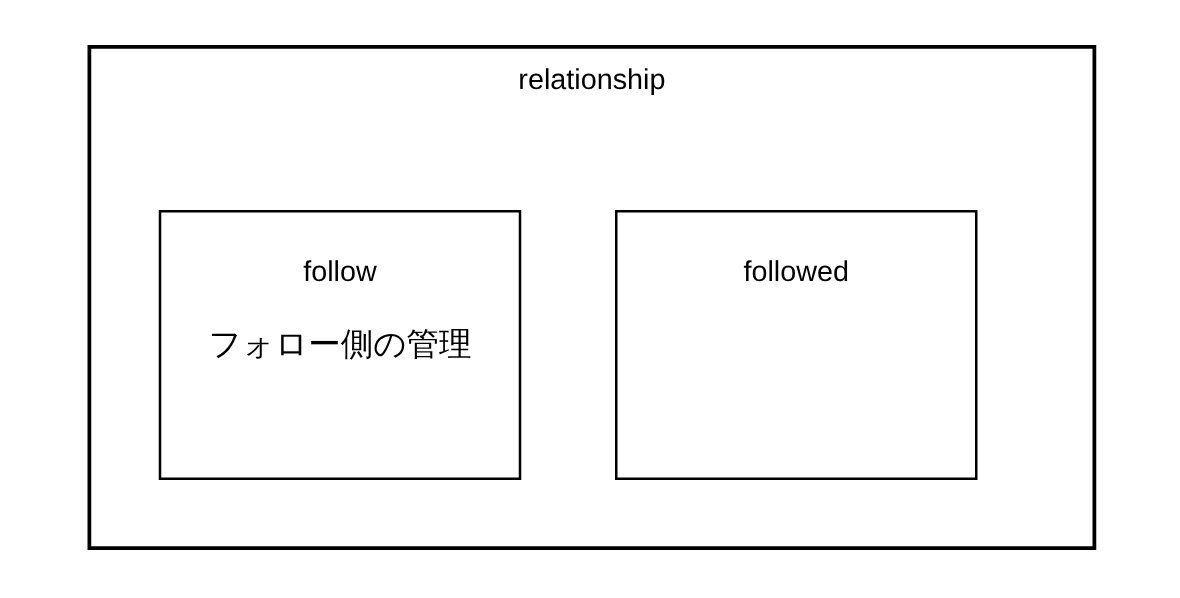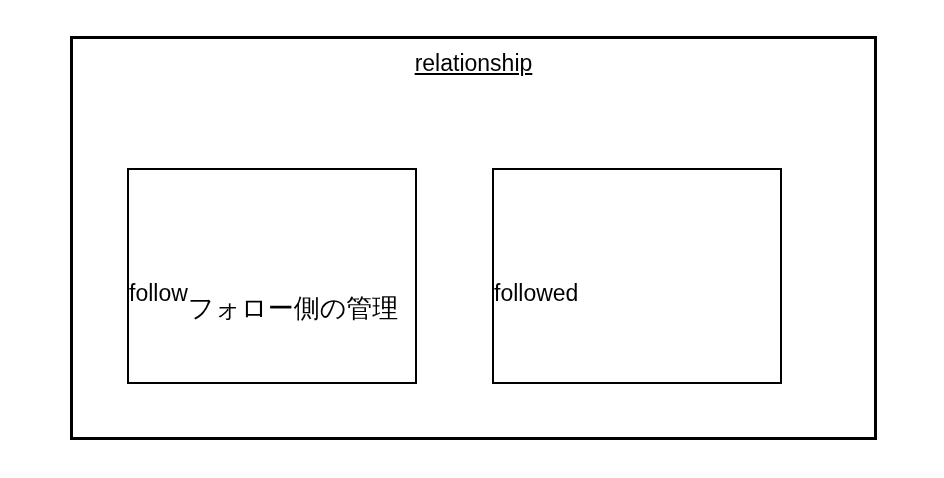--- a/index.html
+++ b/index.html
@@ -27,32 +27,31 @@
   }
   .outer-title {
     position: absolute;
     left: 0;
     right: 0;
     top: 10px;
     text-align: center;
     font-size: 23px;
     line-height: 28px;
     color: #000000;
-    text-decoration: underline;
   }
   .node-box {
     position: absolute;
     top: 129px;
     width: 290px;
     height: 216px;
     border: 2px solid #000000;
     box-sizing: border-box;
     background: #ffffff;
     display: flex;
-    flex-direction: row;
+    flex-direction: column;
     align-items: center;
     padding-top: 33px;
   }
   .node-box.left { left: 54px; }
   .node-box.right { left: 419px; }
   .node-label {
     font-size: 23px;
     line-height: 28px;
     color: #000000;
     text-align: center;

